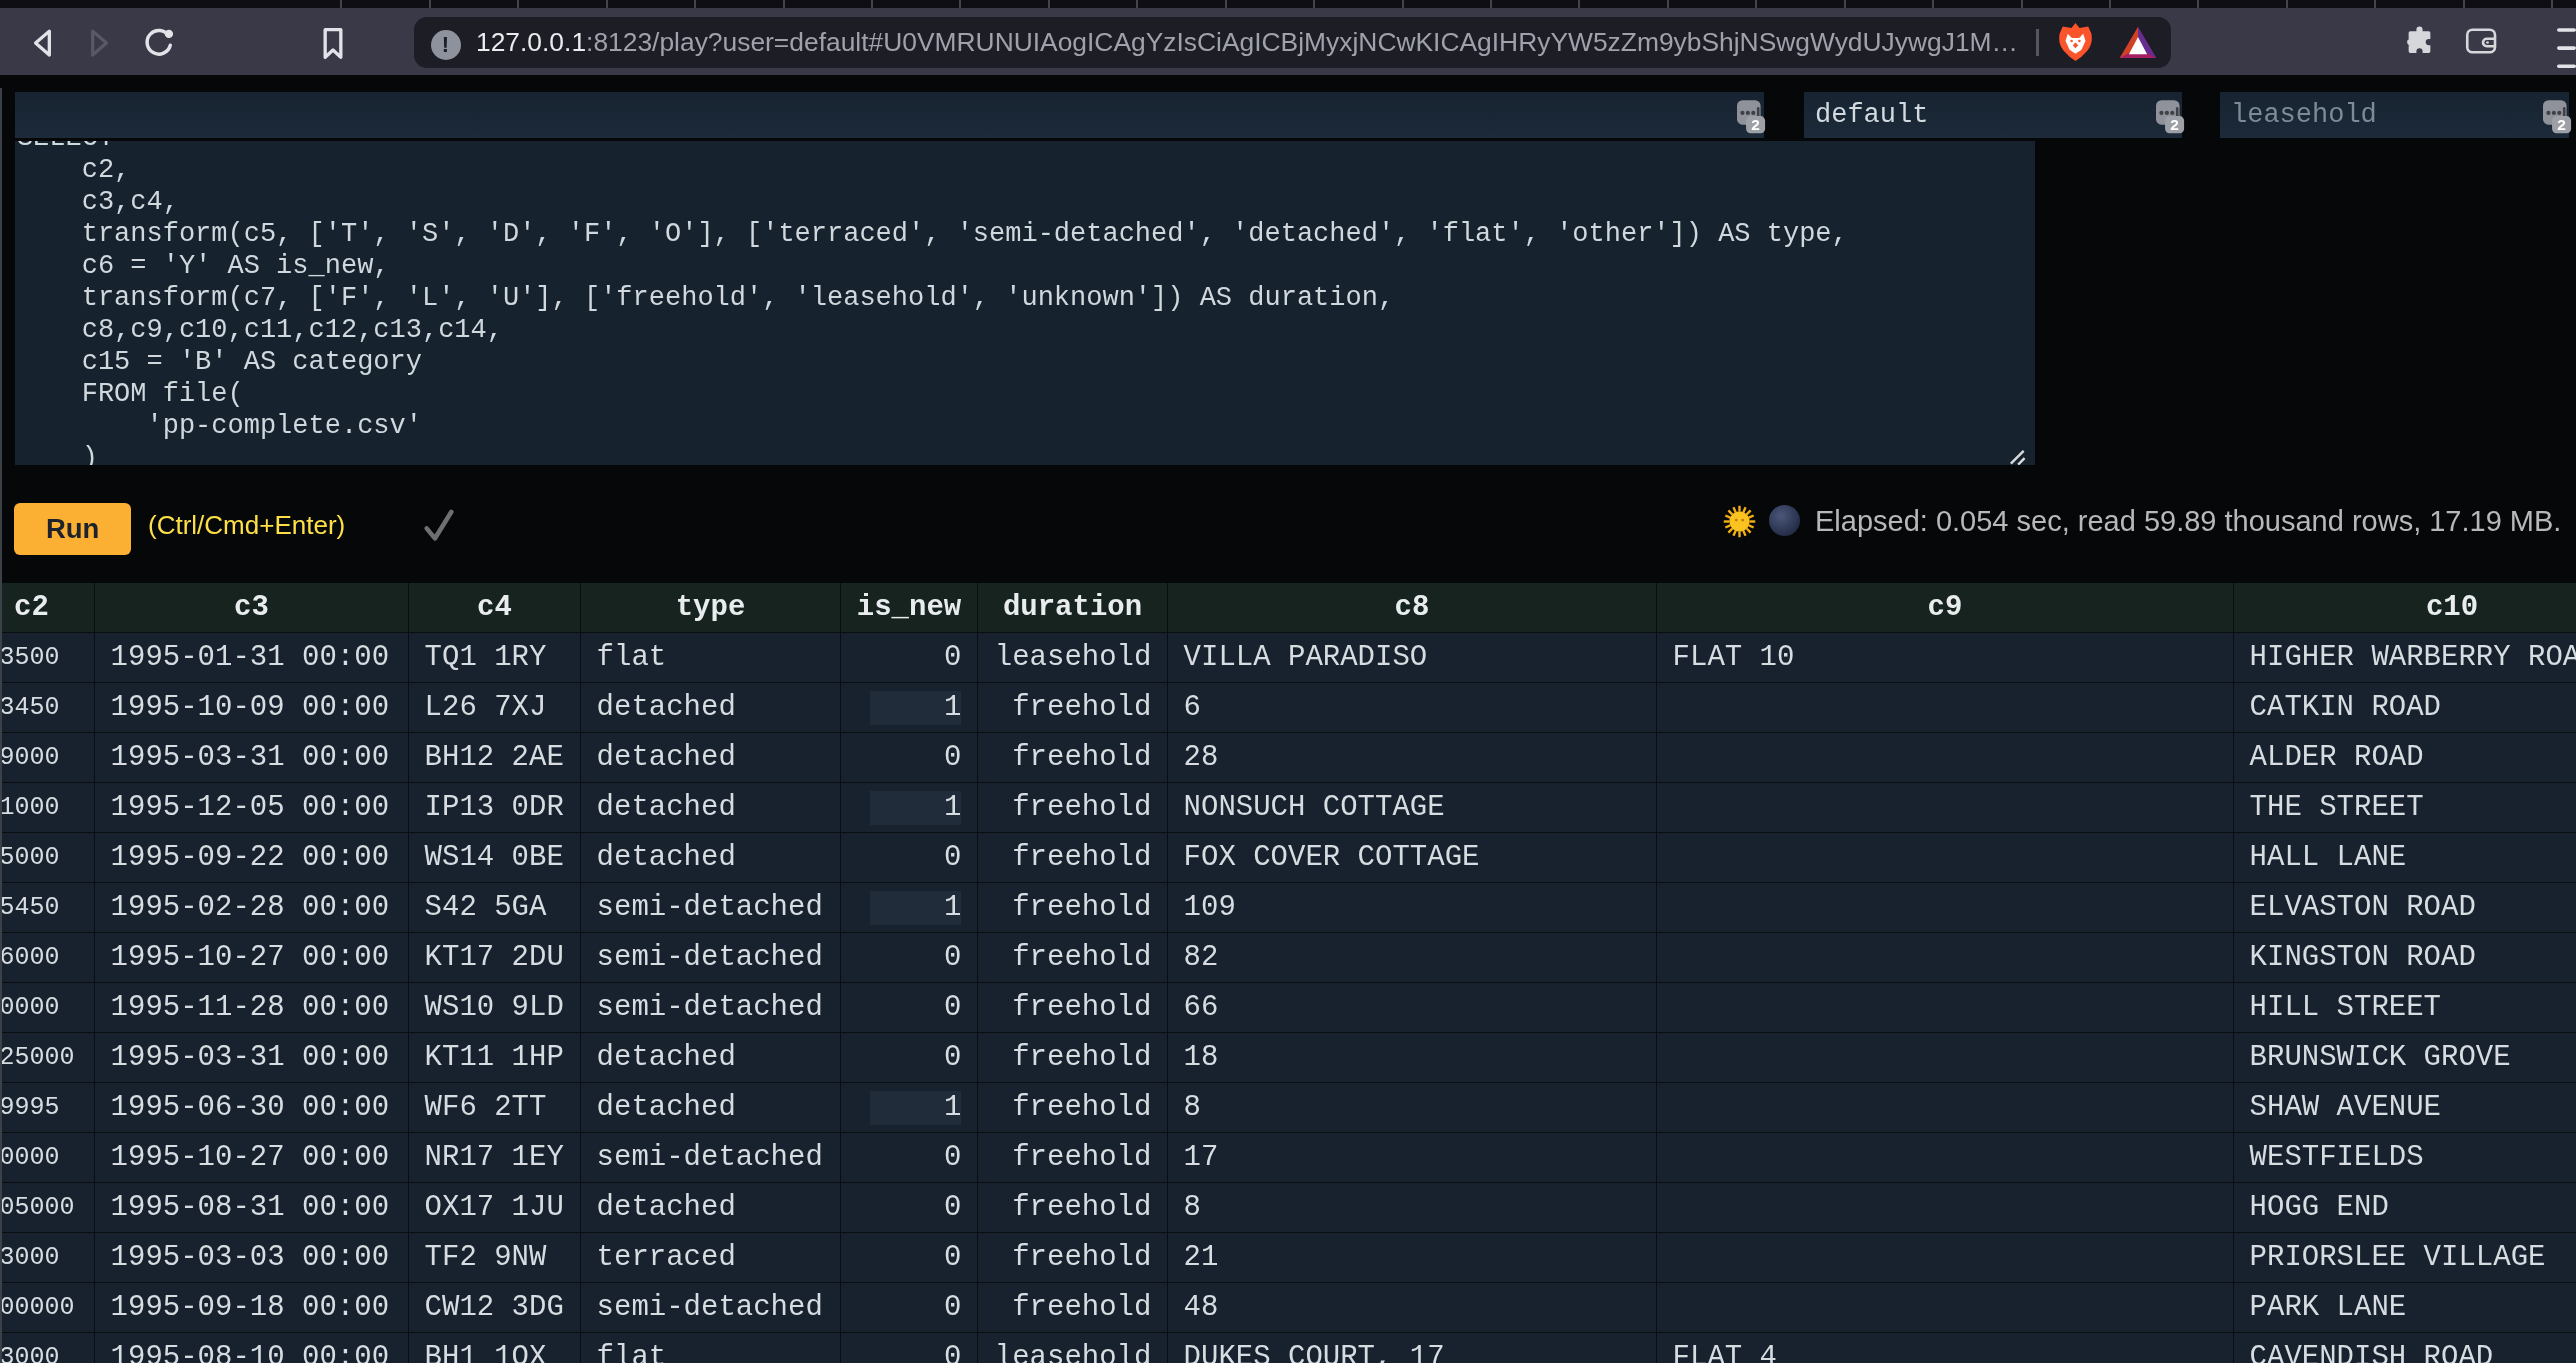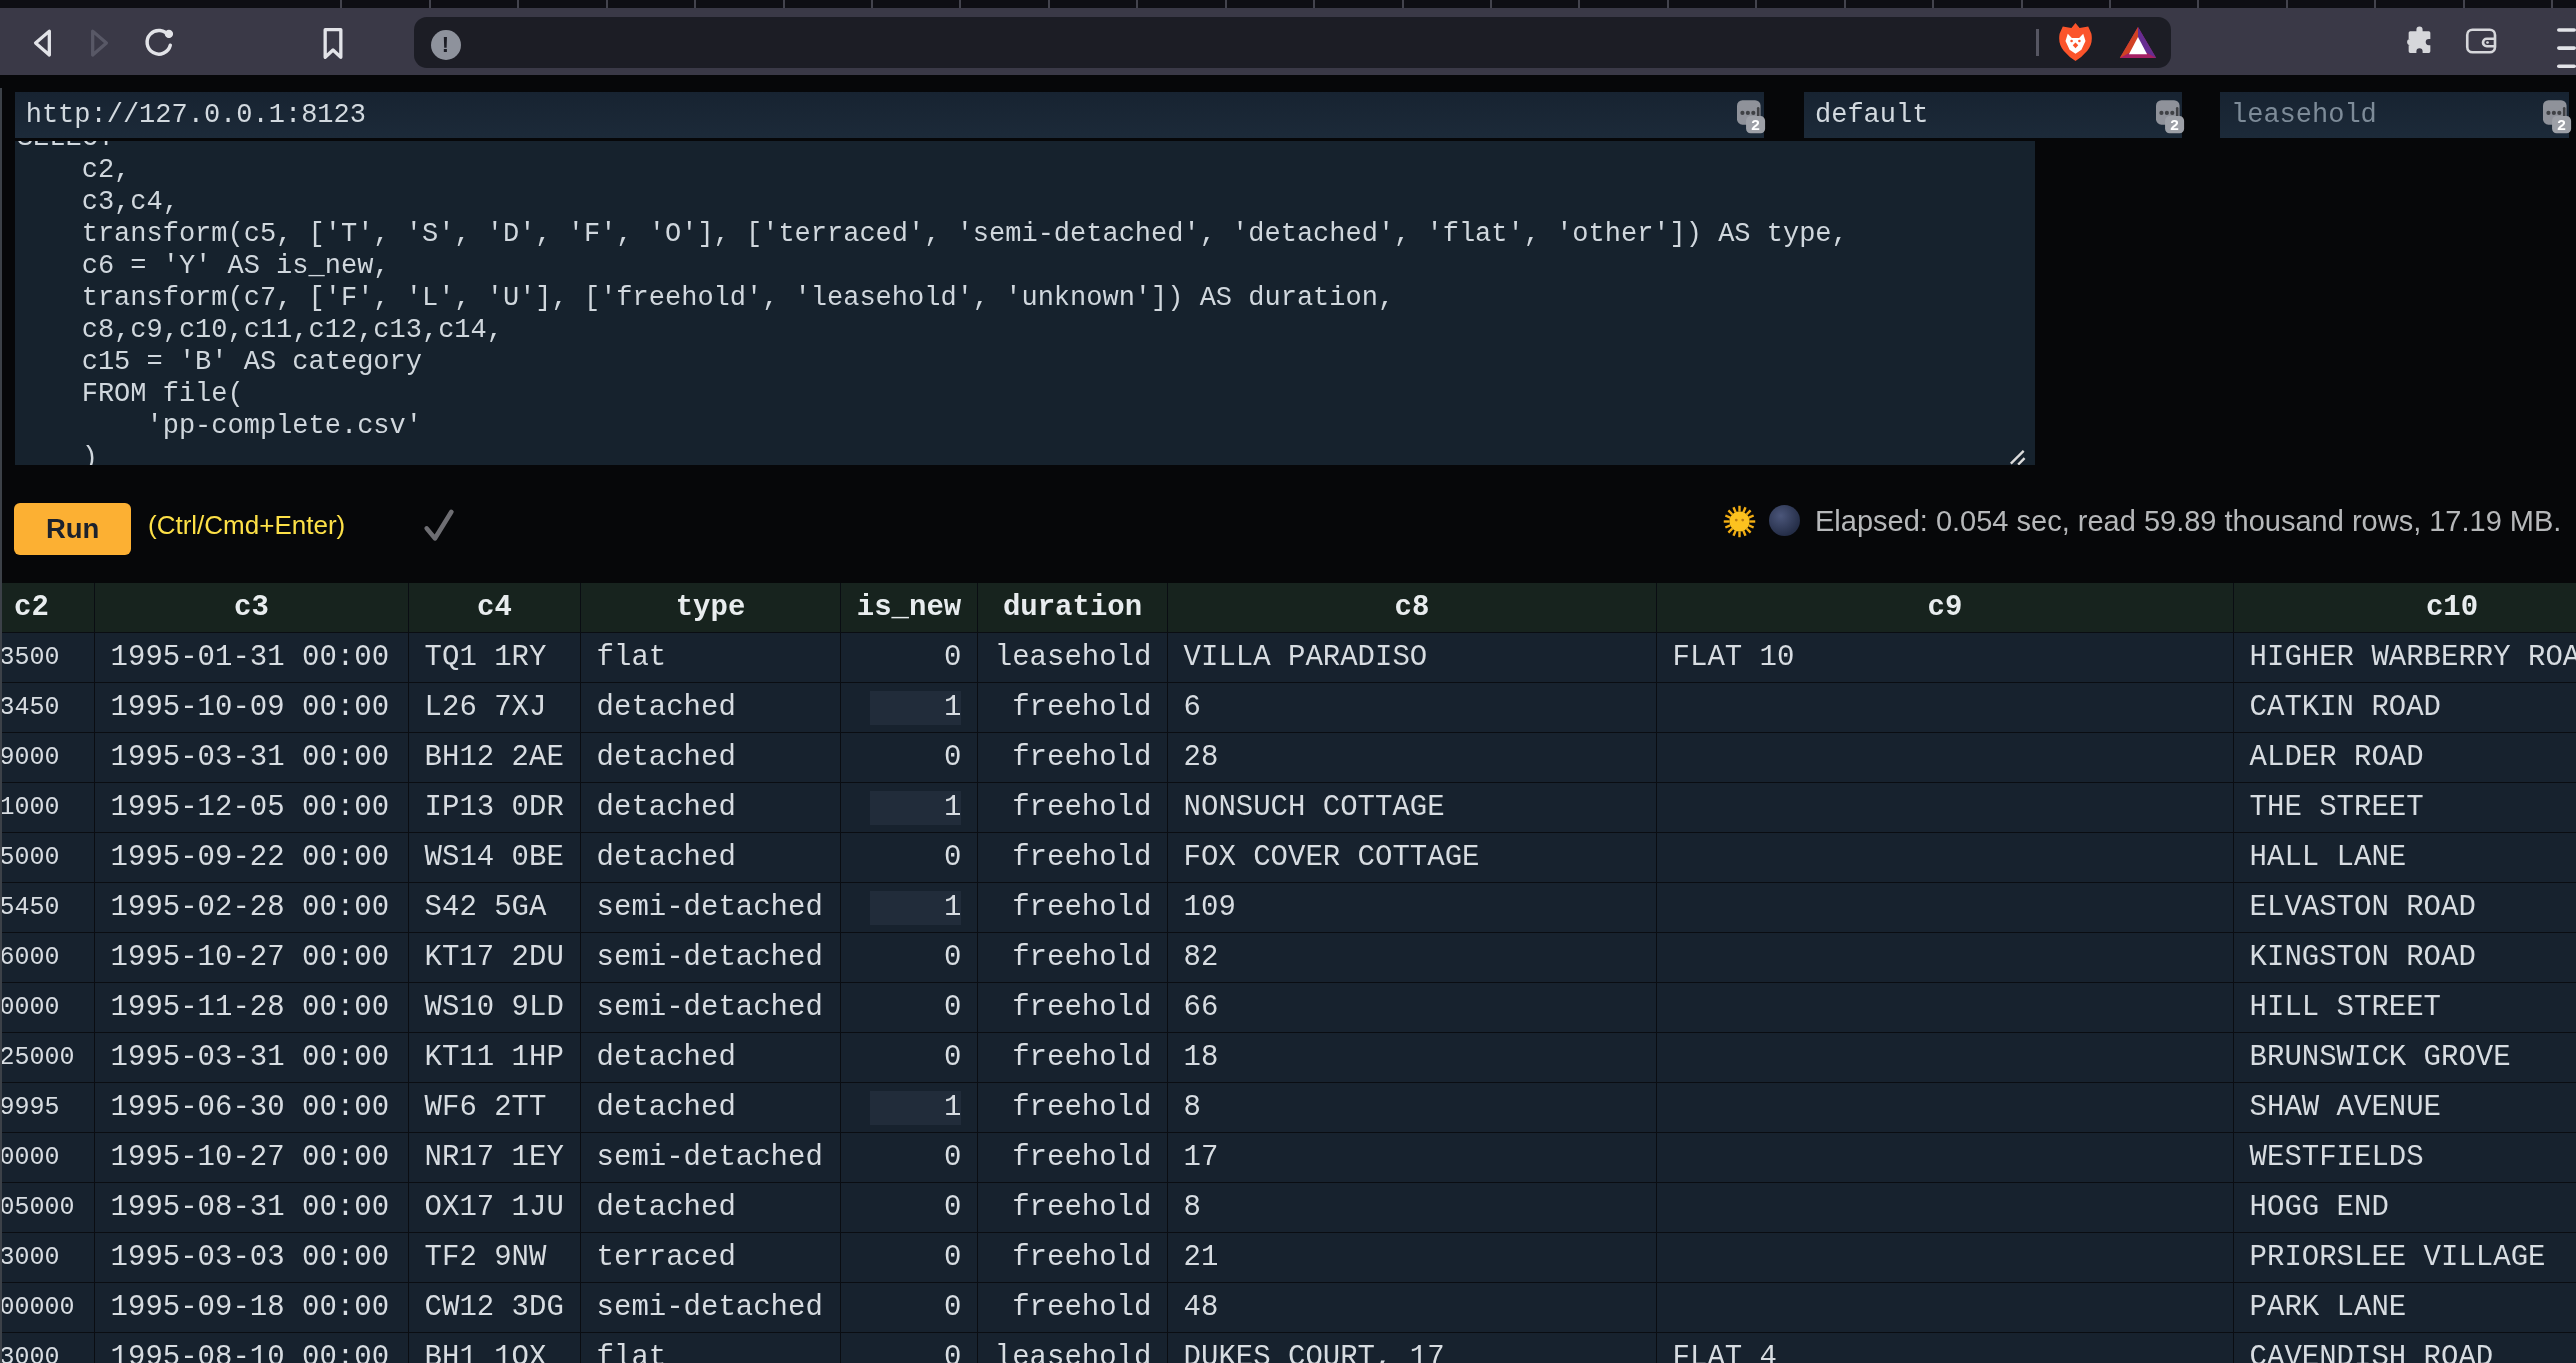--- a/index.html
+++ b/index.html
@@ -79,20 +79,21 @@
   </svg>
   <svg width="29" height="35" viewBox="0 0 32 38" style="left:144px;top:16.5px">
     <path d="M27.5 12 A 13 13 0 1 0 29 22" fill="none" stroke="#e2e3e8" stroke-width="3.8" stroke-linecap="round"></path>
     <circle cx="27.5" cy="9.5" r="4.6" fill="#e2e3e8"></circle>
   </svg>
   <svg width="24" height="35" viewBox="0 0 26 38" style="left:321px;top:17.4px">
     <path d="M4.5 4 H21.5 V34 L13 26 L4.5 34 Z" fill="none" stroke="#e2e3e8" stroke-width="3.6" stroke-linejoin="round"></path>
   </svg>
   <div id="pill">
     <div class="info">!</div>
+    <div id="urltxt"><b>127.0.0.1</b>:8123/play?user=default#U0VMRUNUIAogICAgYzIsCiAgICBjMyxjNCwKICAgIHRyYW5zZm9ybShjNSwgWydUJywgJ1M…</div>
     <div class="sep"></div>
     <svg width="35" height="40" viewBox="0 0 38 44" style="left:1644px;top:5.5px">
       <path d="M19 1 L23.5 6.5 L33 5 L36.5 13 Q38.5 24 32 31.5 Q25.5 39 19 43 Q12.5 39 6 31.5 Q-0.5 24 1.5 13 L5 5 L14.5 6.5 Z" fill="#fb542b"></path>
       <path d="M10.5 13 L15 17.5 H23 L27.5 13 L30 21 L25.5 30.5 L19 35 L12.5 30.5 L8 21 Z" fill="#fff"></path>
       <path d="M19 22.5 L22 25.5 L19 29 L16 25.5 Z" fill="#fb542b"></path>
       <circle cx="14.7" cy="21" r="1.4" fill="#fb542b"></circle>
       <circle cx="23.3" cy="21" r="1.4" fill="#fb542b"></circle>
     </svg>
     <svg width="40" height="37" viewBox="0 0 44 40" style="left:1704px;top:7.3px">
       <path d="M22 3 L42 37 H2 Z" fill="#a41f63"></path>
@@ -110,21 +111,20 @@
     <circle cx="30" cy="22" r="1.8" fill="#d6d7db"></circle>
   </svg>
   <svg width="19" height="52" viewBox="0 0 21 57" style="left:2557px;top:20px">
     <rect x="0" y="0" width="21" height="4" rx="2" fill="#e2e3e8"></rect>
     <rect x="0" y="20" width="21" height="4" rx="2" fill="#e2e3e8"></rect>
     <rect x="0" y="40" width="21" height="4" rx="2" fill="#e2e3e8"></rect>
   </svg>
 </div>
 
 <div class="inp" style="left:14.7px;width:1749px">
-      <span>http://127.0.0.1:8123</span>
       <svg class="op" width="29" height="34" viewBox="0 0 32 37">
 <rect x="0" y="0" width="26" height="27" rx="6" fill="#8f929a"></rect>
 <circle cx="6" cy="14" r="2.3" fill="#3f4145"></circle>
 <circle cx="12" cy="14" r="2.3" fill="#3f4145"></circle>
 <circle cx="18" cy="14" r="2.3" fill="#3f4145"></circle>
 <rect x="22" y="7.5" width="2.8" height="13" rx="1.4" fill="#3f4145"></rect>
 <rect x="10" y="17.5" width="21" height="19" rx="5" fill="#9da0a7"></rect>
 <text x="20.5" y="33" font-family="Liberation Sans, sans-serif" font-size="17" font-weight="bold" fill="#fff" text-anchor="middle">2</text>
 </svg>
     </div>

